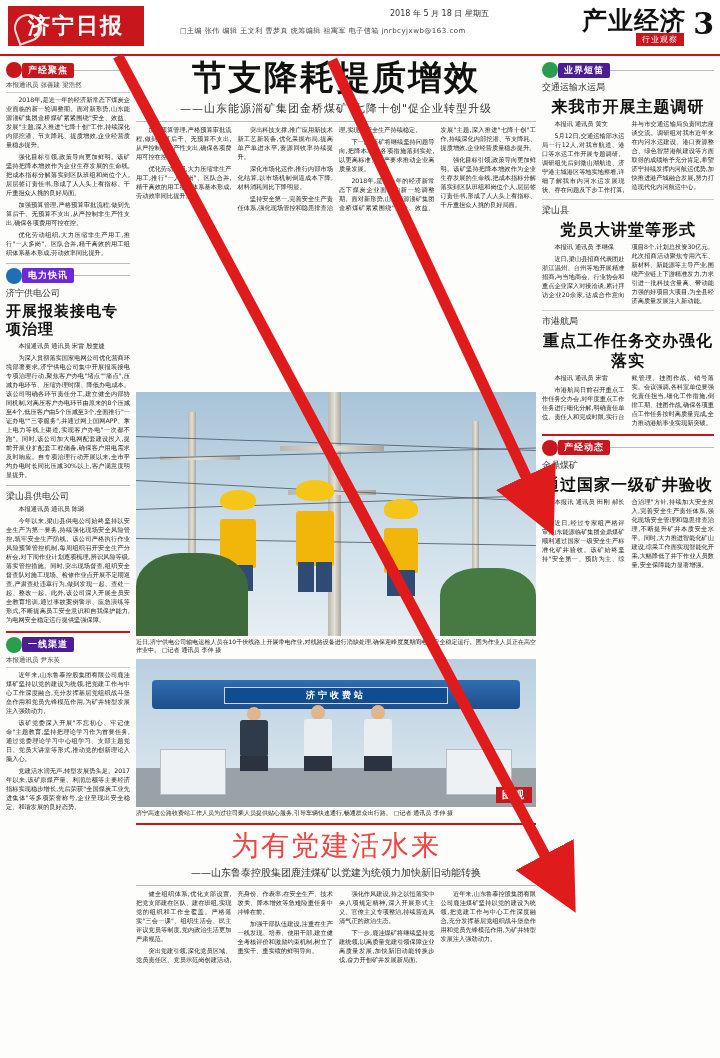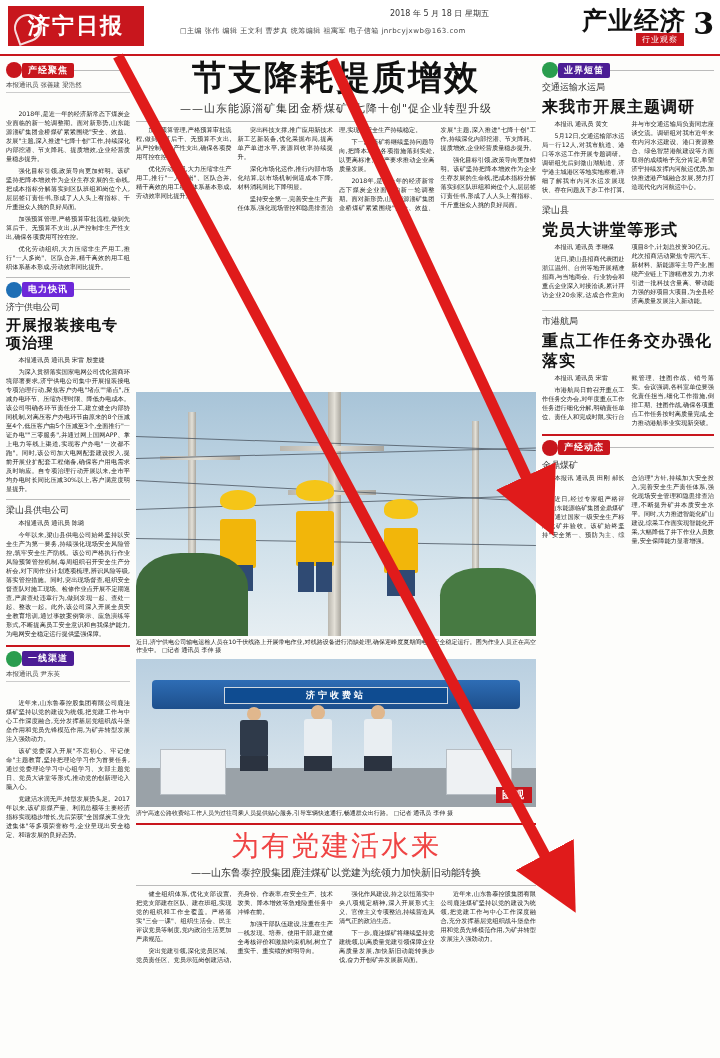--- a/index.html
+++ b/index.html
@@ -187,34 +187,35 @@
     letter-spacing: 1px;
   }
   .hl-right {
     font-family: "DejaVu Serif", "Liberation Serif", serif;
     font-weight: bold;
     font-size: 16px;
     color: #111;
     line-height: 1.25;
     margin: 3px 0 3px 0;
     letter-spacing: 1px;
+    text-align: center;
   }
   .hl-kicker {
     font-size: 9px;
     color: #333;
     margin-bottom: 2px;
   }
 
   
   .byline {
     font-size: 6.5px;
     color: #444;
     border-bottom: 1px solid #ccc;
     padding-bottom: 2px;
-    margin-bottom: 17px;
+    margin-bottom: 3px;
   }
   .body {
     font-size: 6.2px;
     line-height: 1.45;
     color: #1a1a1a;
     text-align: justify;
     text-justify: inter-ideograph;
     word-break: break-all;
   }
   .body p { margin: 0 0 3px 0; text-indent: 2em; }
@@ -534,20 +535,21 @@
 
       <div class="rule-d"></div>
 
       <div class="badge">
         <span class="glyph g-red"></span>
         <span class="tag t-red">产经动态</span>
         <span class="badge-rule"></span>
       </div>
 
       <div class="hl-kicker">金鼎煤矿</div>
+      <div class="hl-right">通过国家一级矿井验收</div>
       <div class="body cols2">
         <p>本报讯 通讯员 田刚 郝长龙</p>
         <p>近日,经过专家组严格评审,山东能源临矿集团金鼎煤矿顺利通过国家一级安全生产标准化矿井验收。该矿始终坚持"安全第一、预防为主、综合治理"方针,持续加大安全投入,完善安全生产责任体系,强化现场安全管理和隐患排查治理,不断提升矿井本质安全水平。同时,大力推进智能化矿山建设,综采工作面实现智能化开采,大幅降低了井下作业人员数量,安全保障能力显著增强。</p>
       </div>
     </div>
   </div>
 
   <svg class="arrow-layer" width="720" height="1058" viewBox="0 0 720 1058">
     <defs>
       <marker id="ah" markerWidth="6" markerHeight="6" refX="2.2" refY="3" orient="auto" markerUnits="strokeWidth">

